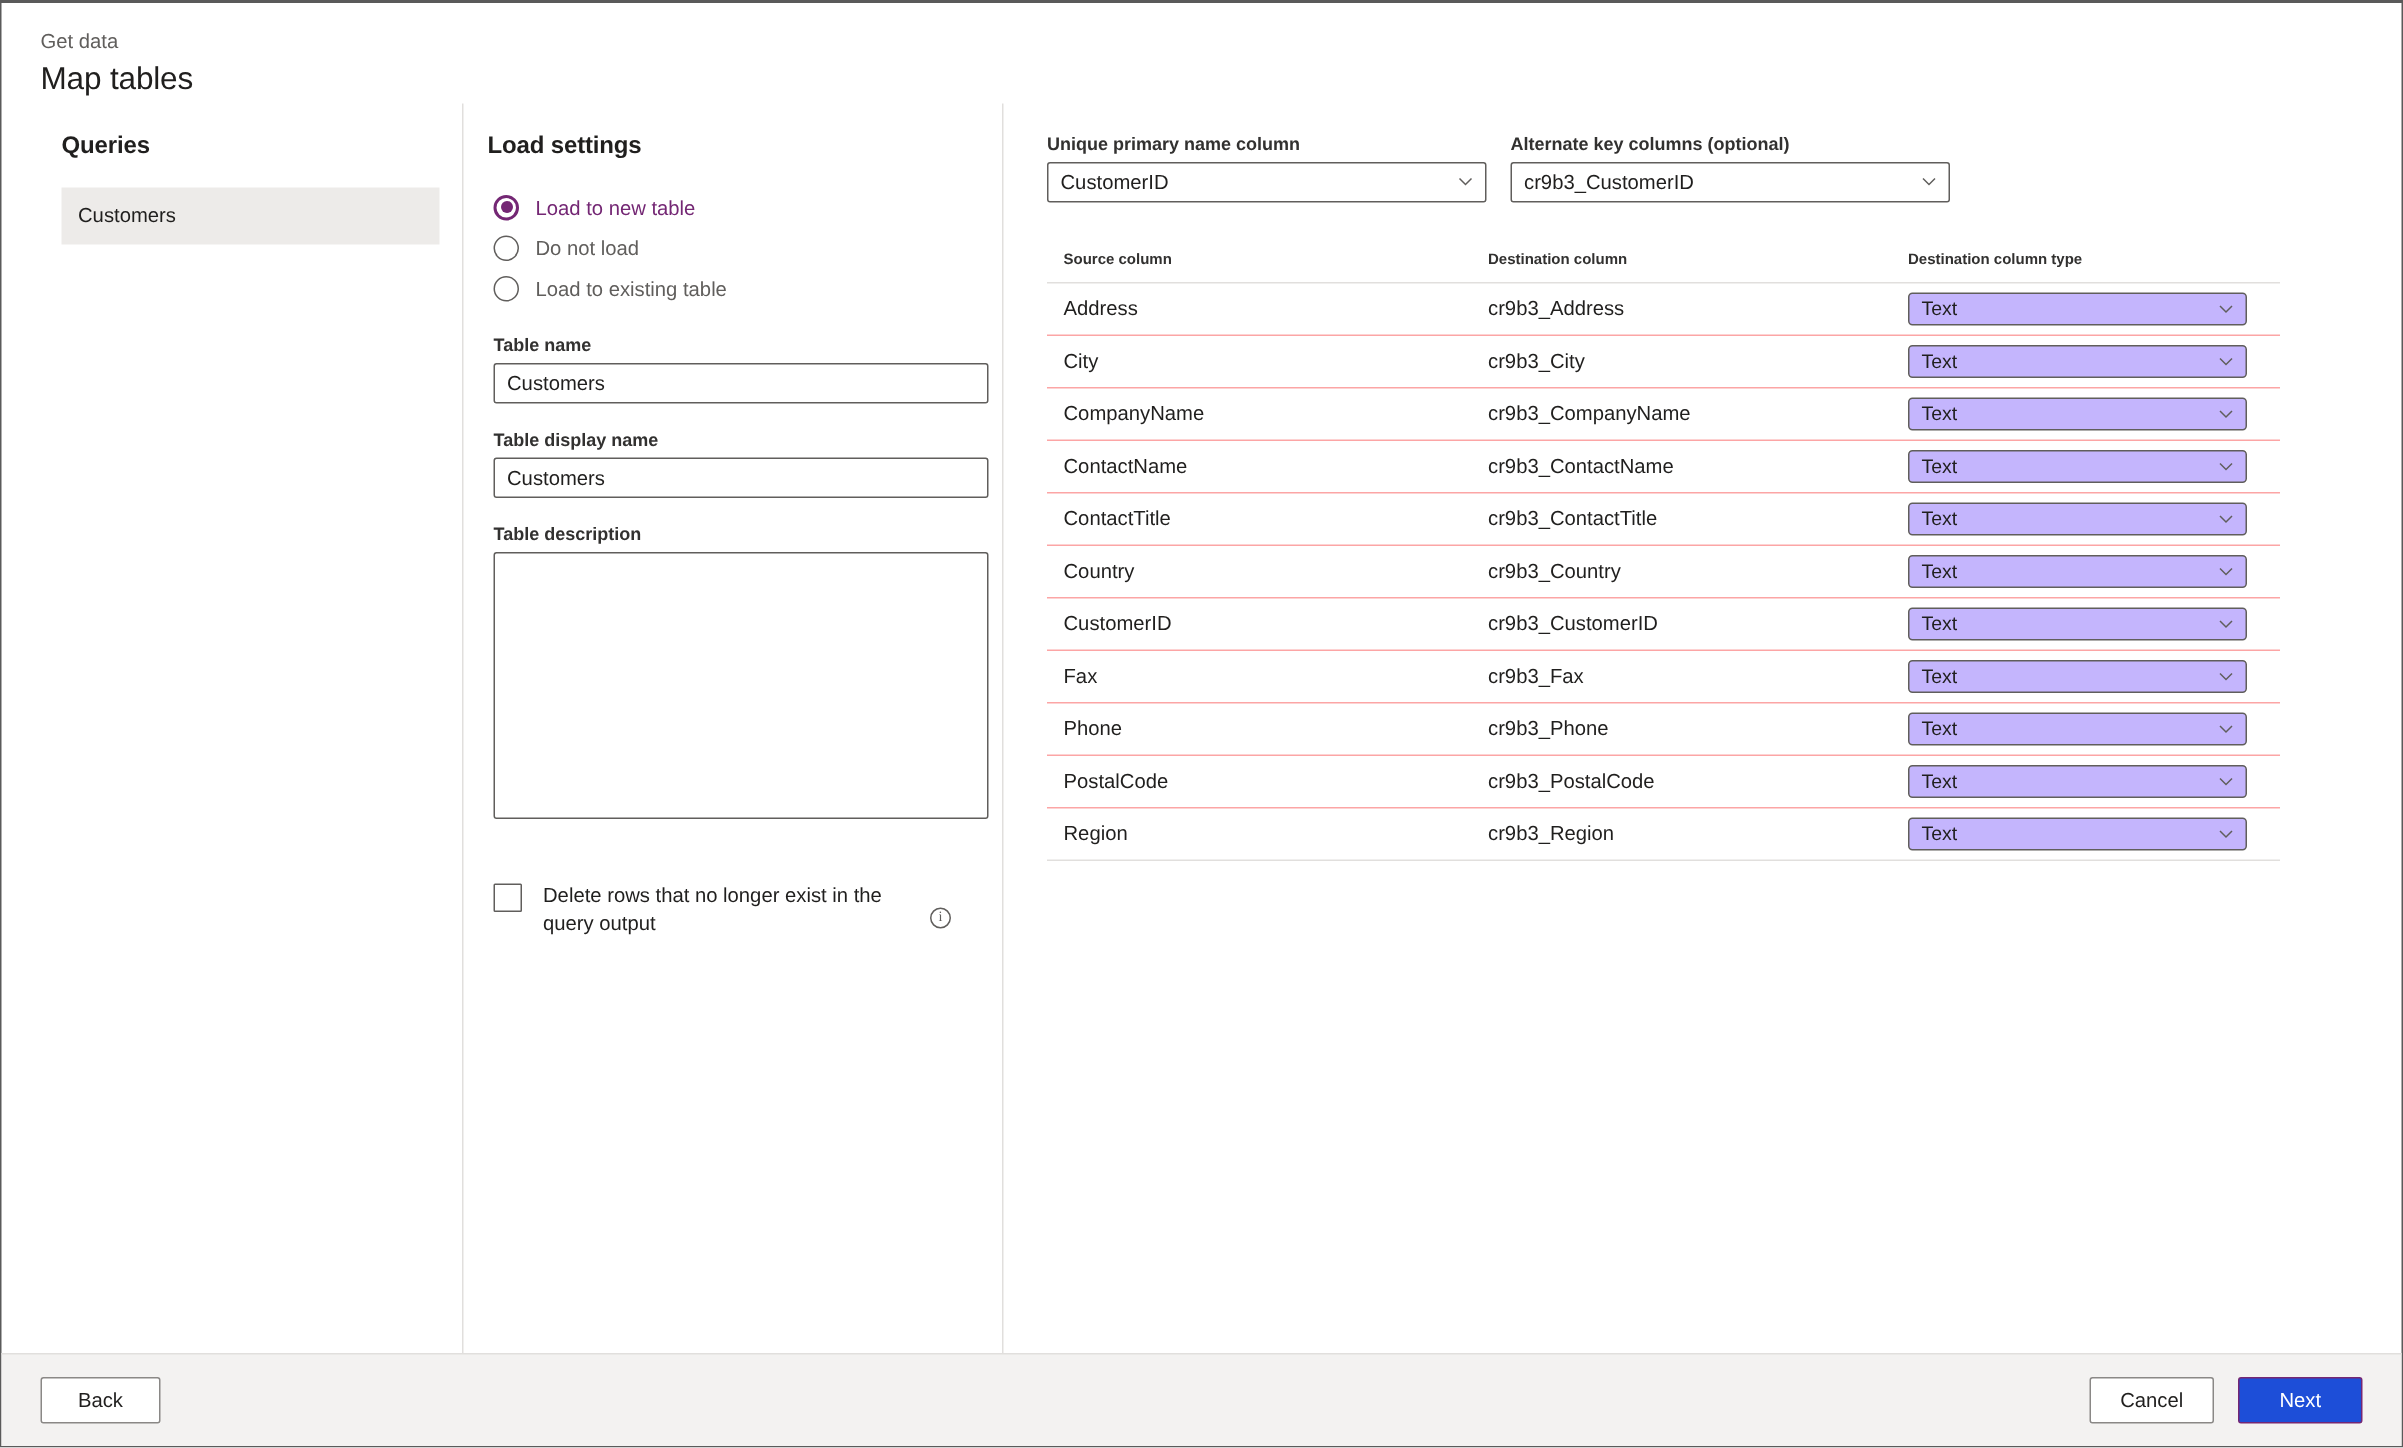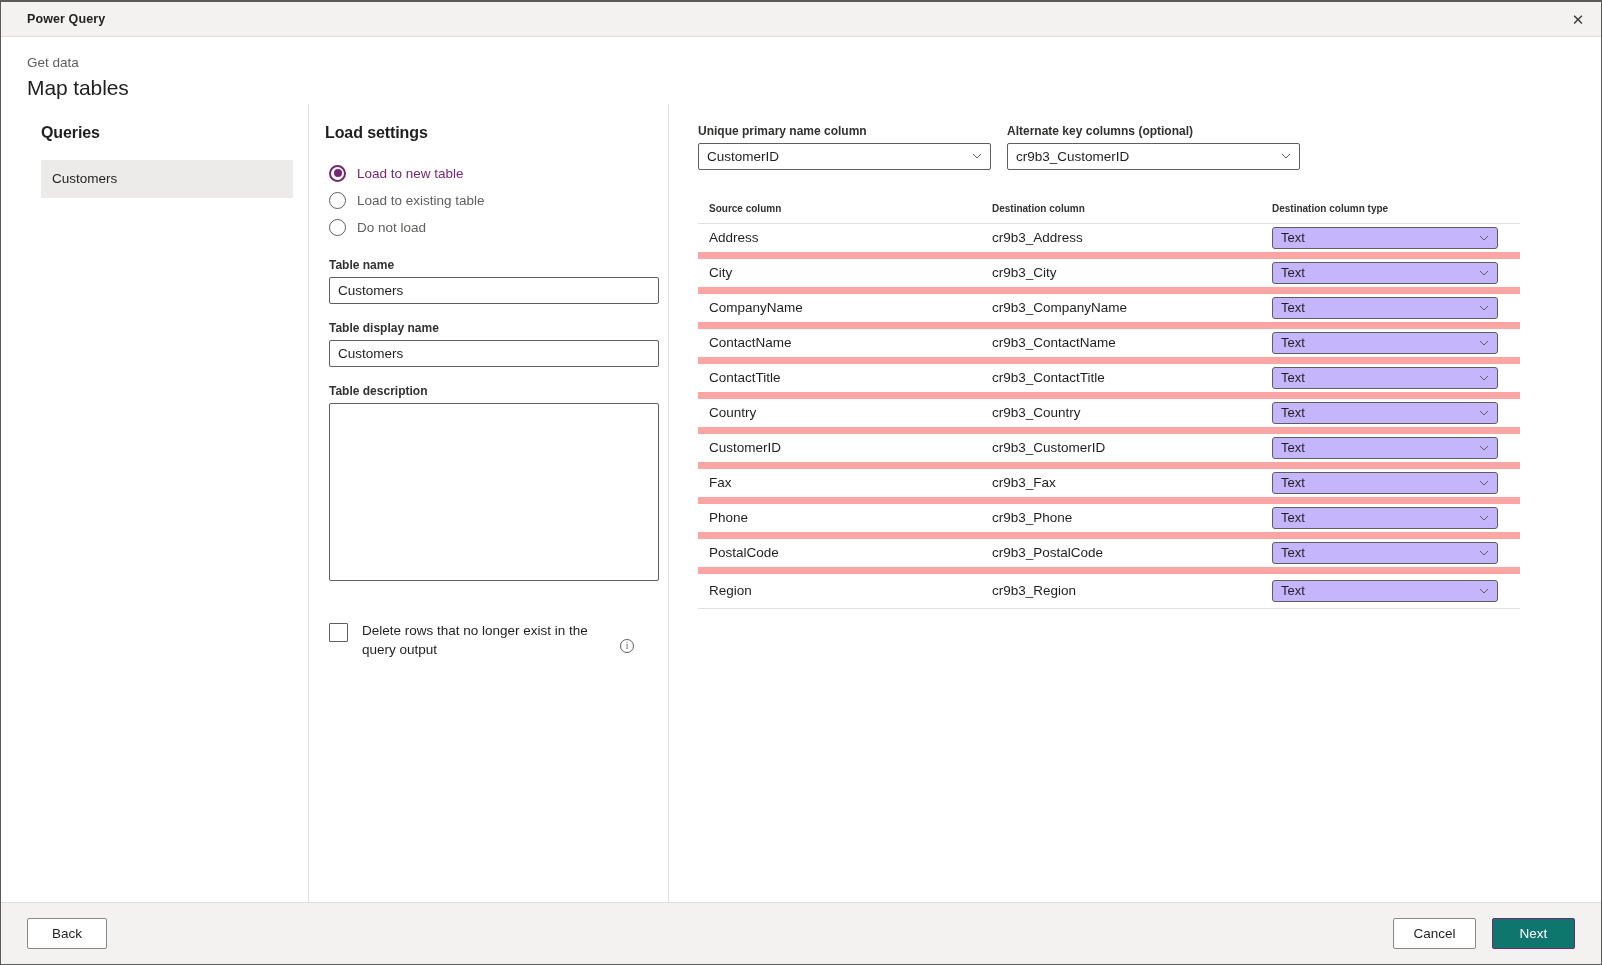--- a/index.html
+++ b/index.html
@@ -256,21 +256,21 @@
     height: 30px;
     border-bottom: 1px solid #e1dfdd;
     font-size: 10px;
     font-weight: 700;
     color: #323130;
   }
   .map-row {
     display: flex;
     align-items: center;
     height: 35px;
-    border-bottom: 7px solid #fca5a5;
+    border-bottom: 1px solid #fca5a5;
     font-size: 13.5px;
     color: #201f1e;
   }
   .map-row:last-child { border-bottom: 1px solid #e1dfdd; }
   .col-src  { width: 294px; flex: 0 0 294px; padding-left: 11px; }
   .col-dst  { width: 280px; flex: 0 0 280px; }
   .col-type { flex: 1 1 auto; }
   .type-select {
     position: relative;
     width: 226px;
@@ -307,34 +307,30 @@
     border-radius: 2px;
     cursor: pointer;
     border: 1px solid #8a8886;
     background: #ffffff;
     color: #201f1e;
   }
   .btn-back { width: 80px; }
   .btn-cancel { width: 83px; }
   .btn-primary {
     width: 83px;
-    background: #0f766e;
+    background: #1d4ed8;
     border: 1px solid #742774;
     color: #ffffff;
   }
 </style>
 </head>
 <body>
 
 <div class="window">
 
-  <div class="titlebar">
-    <span class="titlebar-title">Power Query</span>
-    <span class="close-btn">✕</span>
-  </div>
 
   <div class="page-head">
     <div class="breadcrumb">Get data</div>
     <div class="page-title">Map tables</div>
   </div>
 
   <div class="body">
 
     <div class="pane-queries">
       <div class="section-title">Queries</div>
@@ -345,25 +341,25 @@
 
     <div class="pane-load">
       <div class="section-title">Load settings</div>
 
       <div class="radio-row selected">
         <span class="radio checked"></span>
         <span class="radio-label">Load to new table</span>
       </div>
       <div class="radio-row">
         <span class="radio"></span>
-        <span class="radio-label">Load to existing table</span>
+        <span class="radio-label">Do not load</span>
       </div>
       <div class="radio-row">
         <span class="radio"></span>
-        <span class="radio-label">Do not load</span>
+        <span class="radio-label">Load to existing table</span>
       </div>
 
       <div class="field">
         <div class="field-label">Table name</div>
         <input class="text-input" type="text" value="Customers" style="">
       </div>
 
       <div class="field">
         <div class="field-label">Table display name</div>
         <input class="text-input" type="text" value="Customers" style="">

